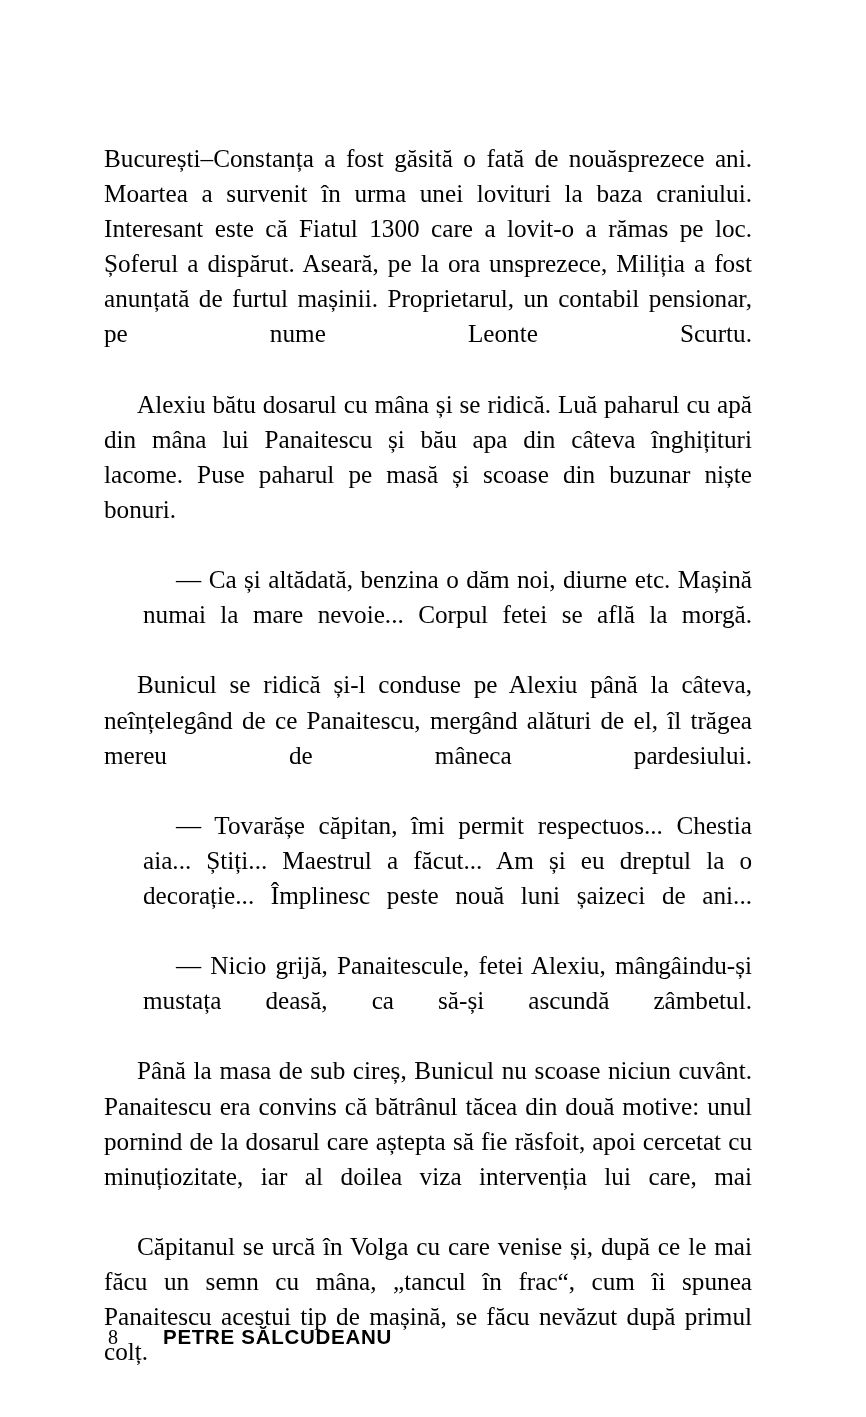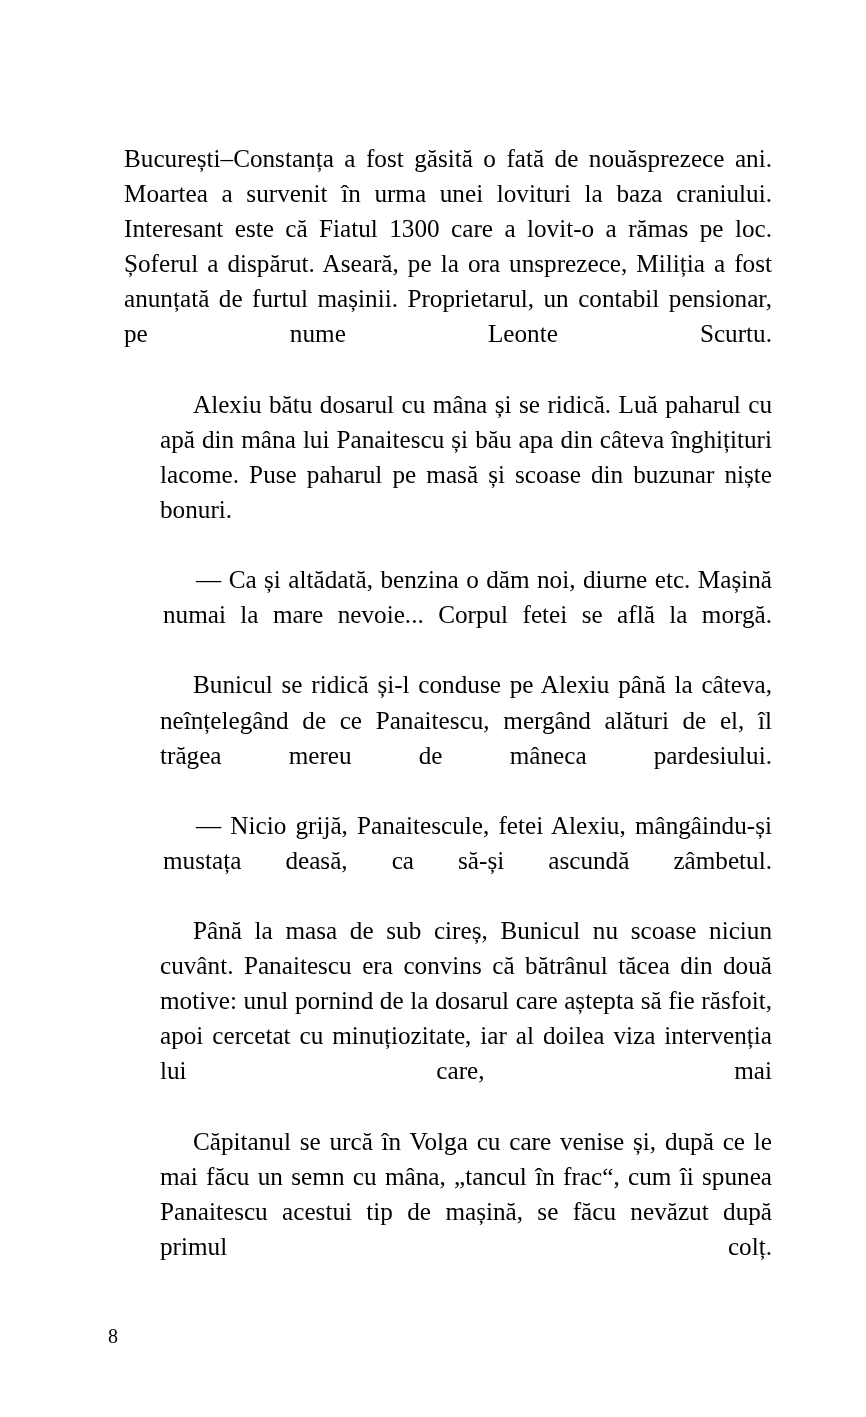--- a/index.html
+++ b/index.html
@@ -12,21 +12,21 @@
     position: relative;
     width: 866px;
     height: 1417px;
     background: #ffffff;
     overflow: hidden;
     box-sizing: border-box;
   }
 
   .text-block {
     position: absolute;
-    left: 124px;
+    left: 104px;
     top: 141px;
     width: 648px;
   }
 
   .para {
     margin: 0;
     font-family: "Liberation Serif", "DejaVu Serif", serif;
     font-size: 25.2px;
     line-height: 35.1px;
     color: #000000;
@@ -38,21 +38,20 @@
   }
 
   
   .para.cont {
     text-indent: 0;
   }
 
   
   .para.indent {
     text-indent: 33px;
-    margin-left: 36px;
   }
 
   
   .para.dialogue {
     text-indent: 33px;
     margin-left: 39px;
   }
 
   
   .para::after {
@@ -89,22 +88,24 @@
 </head>
 <body>
 
 <div class="page">
 
   <div class="text-block">
     <p class="para cont">București–Constanța a fost găsită o fată de nouăsprezece ani. Moartea a survenit în urma unei lovituri la baza craniului. Interesant este că Fiatul 1300 care a lovit-o a rămas pe loc. Șoferul a dispărut. Aseară, pe la ora unsprezece, Miliția a fost anunțată de furtul mașinii. Proprietarul, un contabil pensionar, pe nume Leonte Scurtu.</p>
     <p class="para indent">Alexiu bătu dosarul cu mâna și se ridică. Luă paharul cu apă din mâna lui Panaitescu și bău apa din câteva înghițituri lacome. Puse paharul pe masă și scoase din buzunar niște bonuri.</p>
     <p class="para dialogue">— Ca și altădată, benzina o dăm noi, diurne etc. Mașină numai la mare nevoie... Corpul fetei se află la morgă.</p>
     <p class="para indent">Bunicul se ridică și-l conduse pe Alexiu până la câteva, neînțelegând de ce Panaitescu, mergând alături de el, îl trăgea mereu de mâneca pardesiului.</p>
+    <p class="para dialogue">— Tovarășe căpitan, îmi permit respectuos... Chestia aia... Știți... Maestrul a făcut... Am și eu dreptul la o decorație... Împlinesc peste nouă luni șaizeci de ani...</p>
     <p class="para dialogue">— Nicio grijă, Panaitescule, fetei Alexiu, mângâindu-și mustața deasă, ca să-și ascundă zâmbetul.</p>
     <p class="para indent">Până la masa de sub cireș, Bunicul nu scoase niciun cuvânt. Panaitescu era convins că bătrânul tăcea din două motive: unul pornind de la dosarul care aștepta să fie răsfoit, apoi cercetat cu minuțiozitate, iar al doilea viza intervenția lui care, mai</p>
     <p class="para indent">Căpitanul se urcă în Volga cu care venise și, după ce le mai făcu un semn cu mâna, „tancul în frac“, cum îi spunea Panaitescu acestui tip de mașină, se făcu nevăzut după primul colț.</p>
   </div>
 
   <div class="footer">
     <span class="folio">8</span>
+    <span class="running-head">PETRE SĂLCUDEANU</span>
   </div>
 
 </div>
 
 </body></html>

